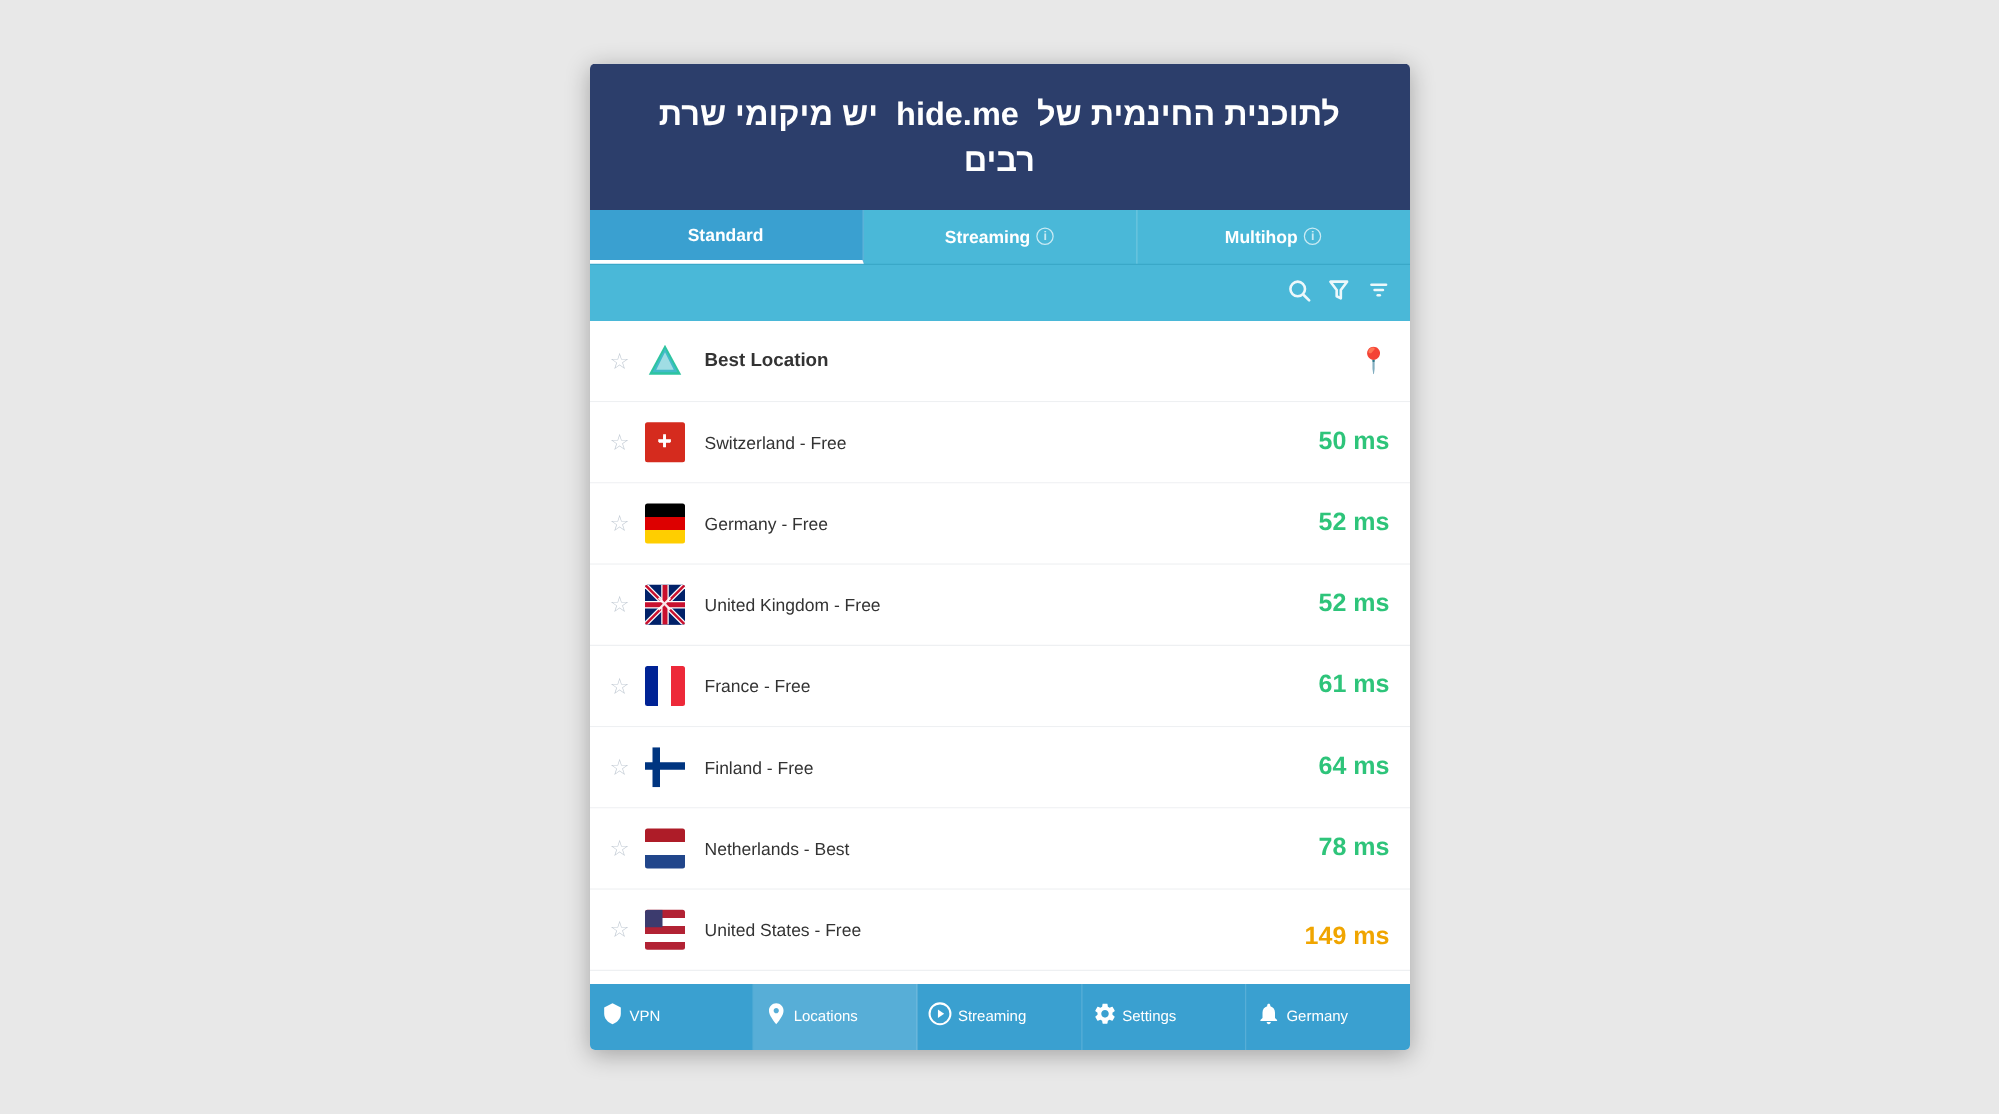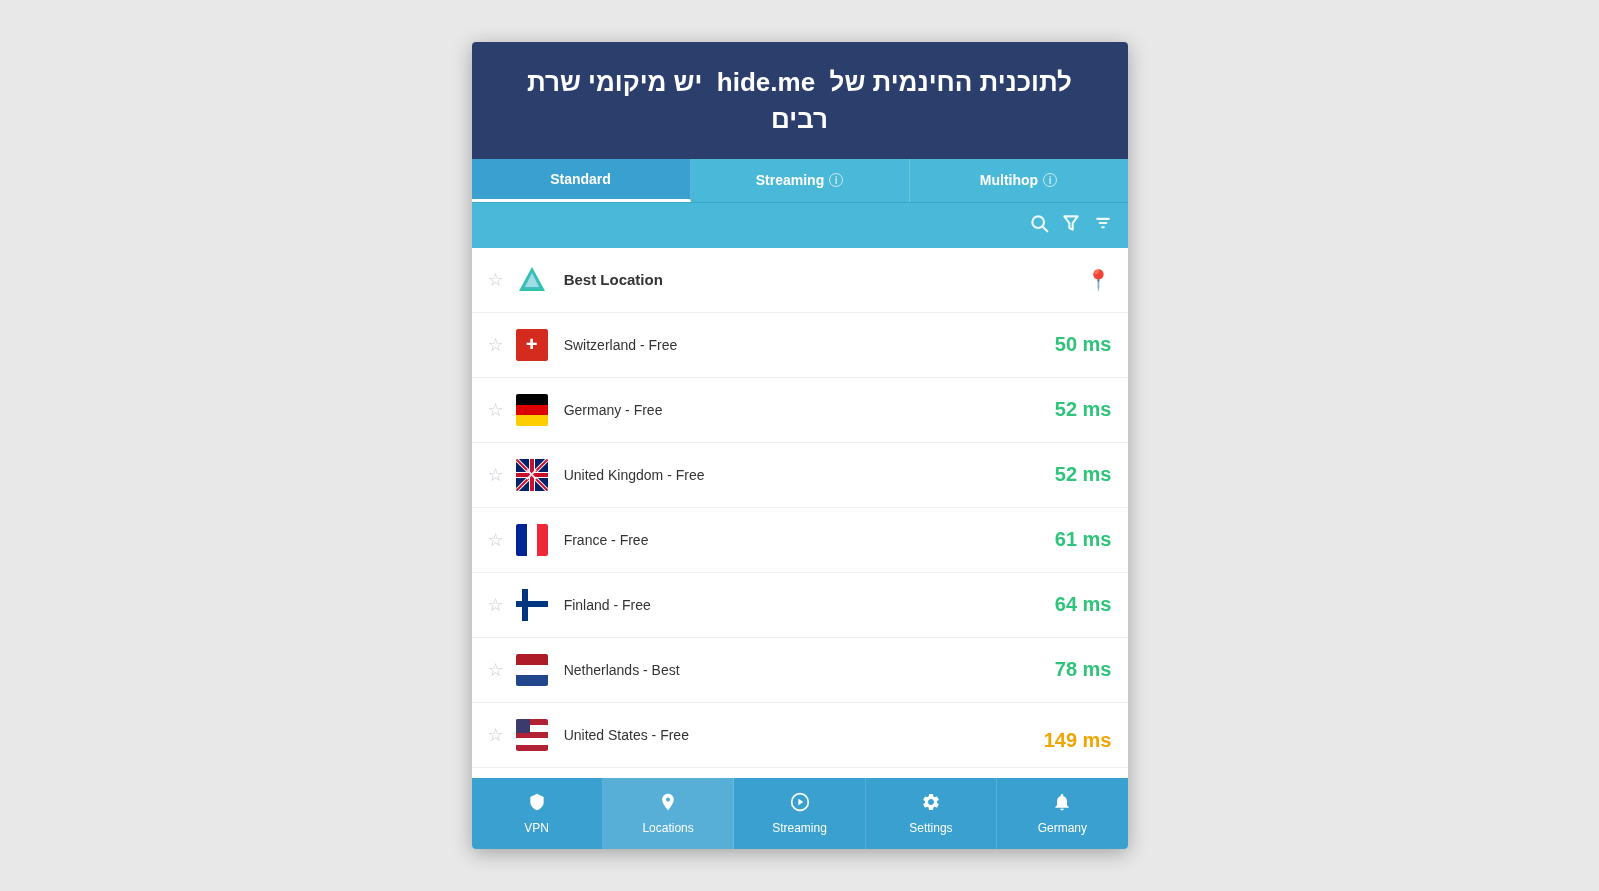--- a/index.html
+++ b/index.html
@@ -258,21 +258,21 @@
       display: flex;
       background: #3aa0d0;
     }
     .nav-item {
       flex: 1;
       padding: 14px 8px;
       text-align: center;
       cursor: pointer;
       color: white;
       display: flex;
-      flex-direction: column;
+      flex-direction: row;
       align-items: center;
       gap: 4px;
       font-size: 12px;
       font-weight: 500;
       border-right: 1px solid rgba(255,255,255,0.15);
     }
     .nav-item:last-child { border-right: none; }
     .nav-item .nav-icon {
       font-size: 18px;
     }

